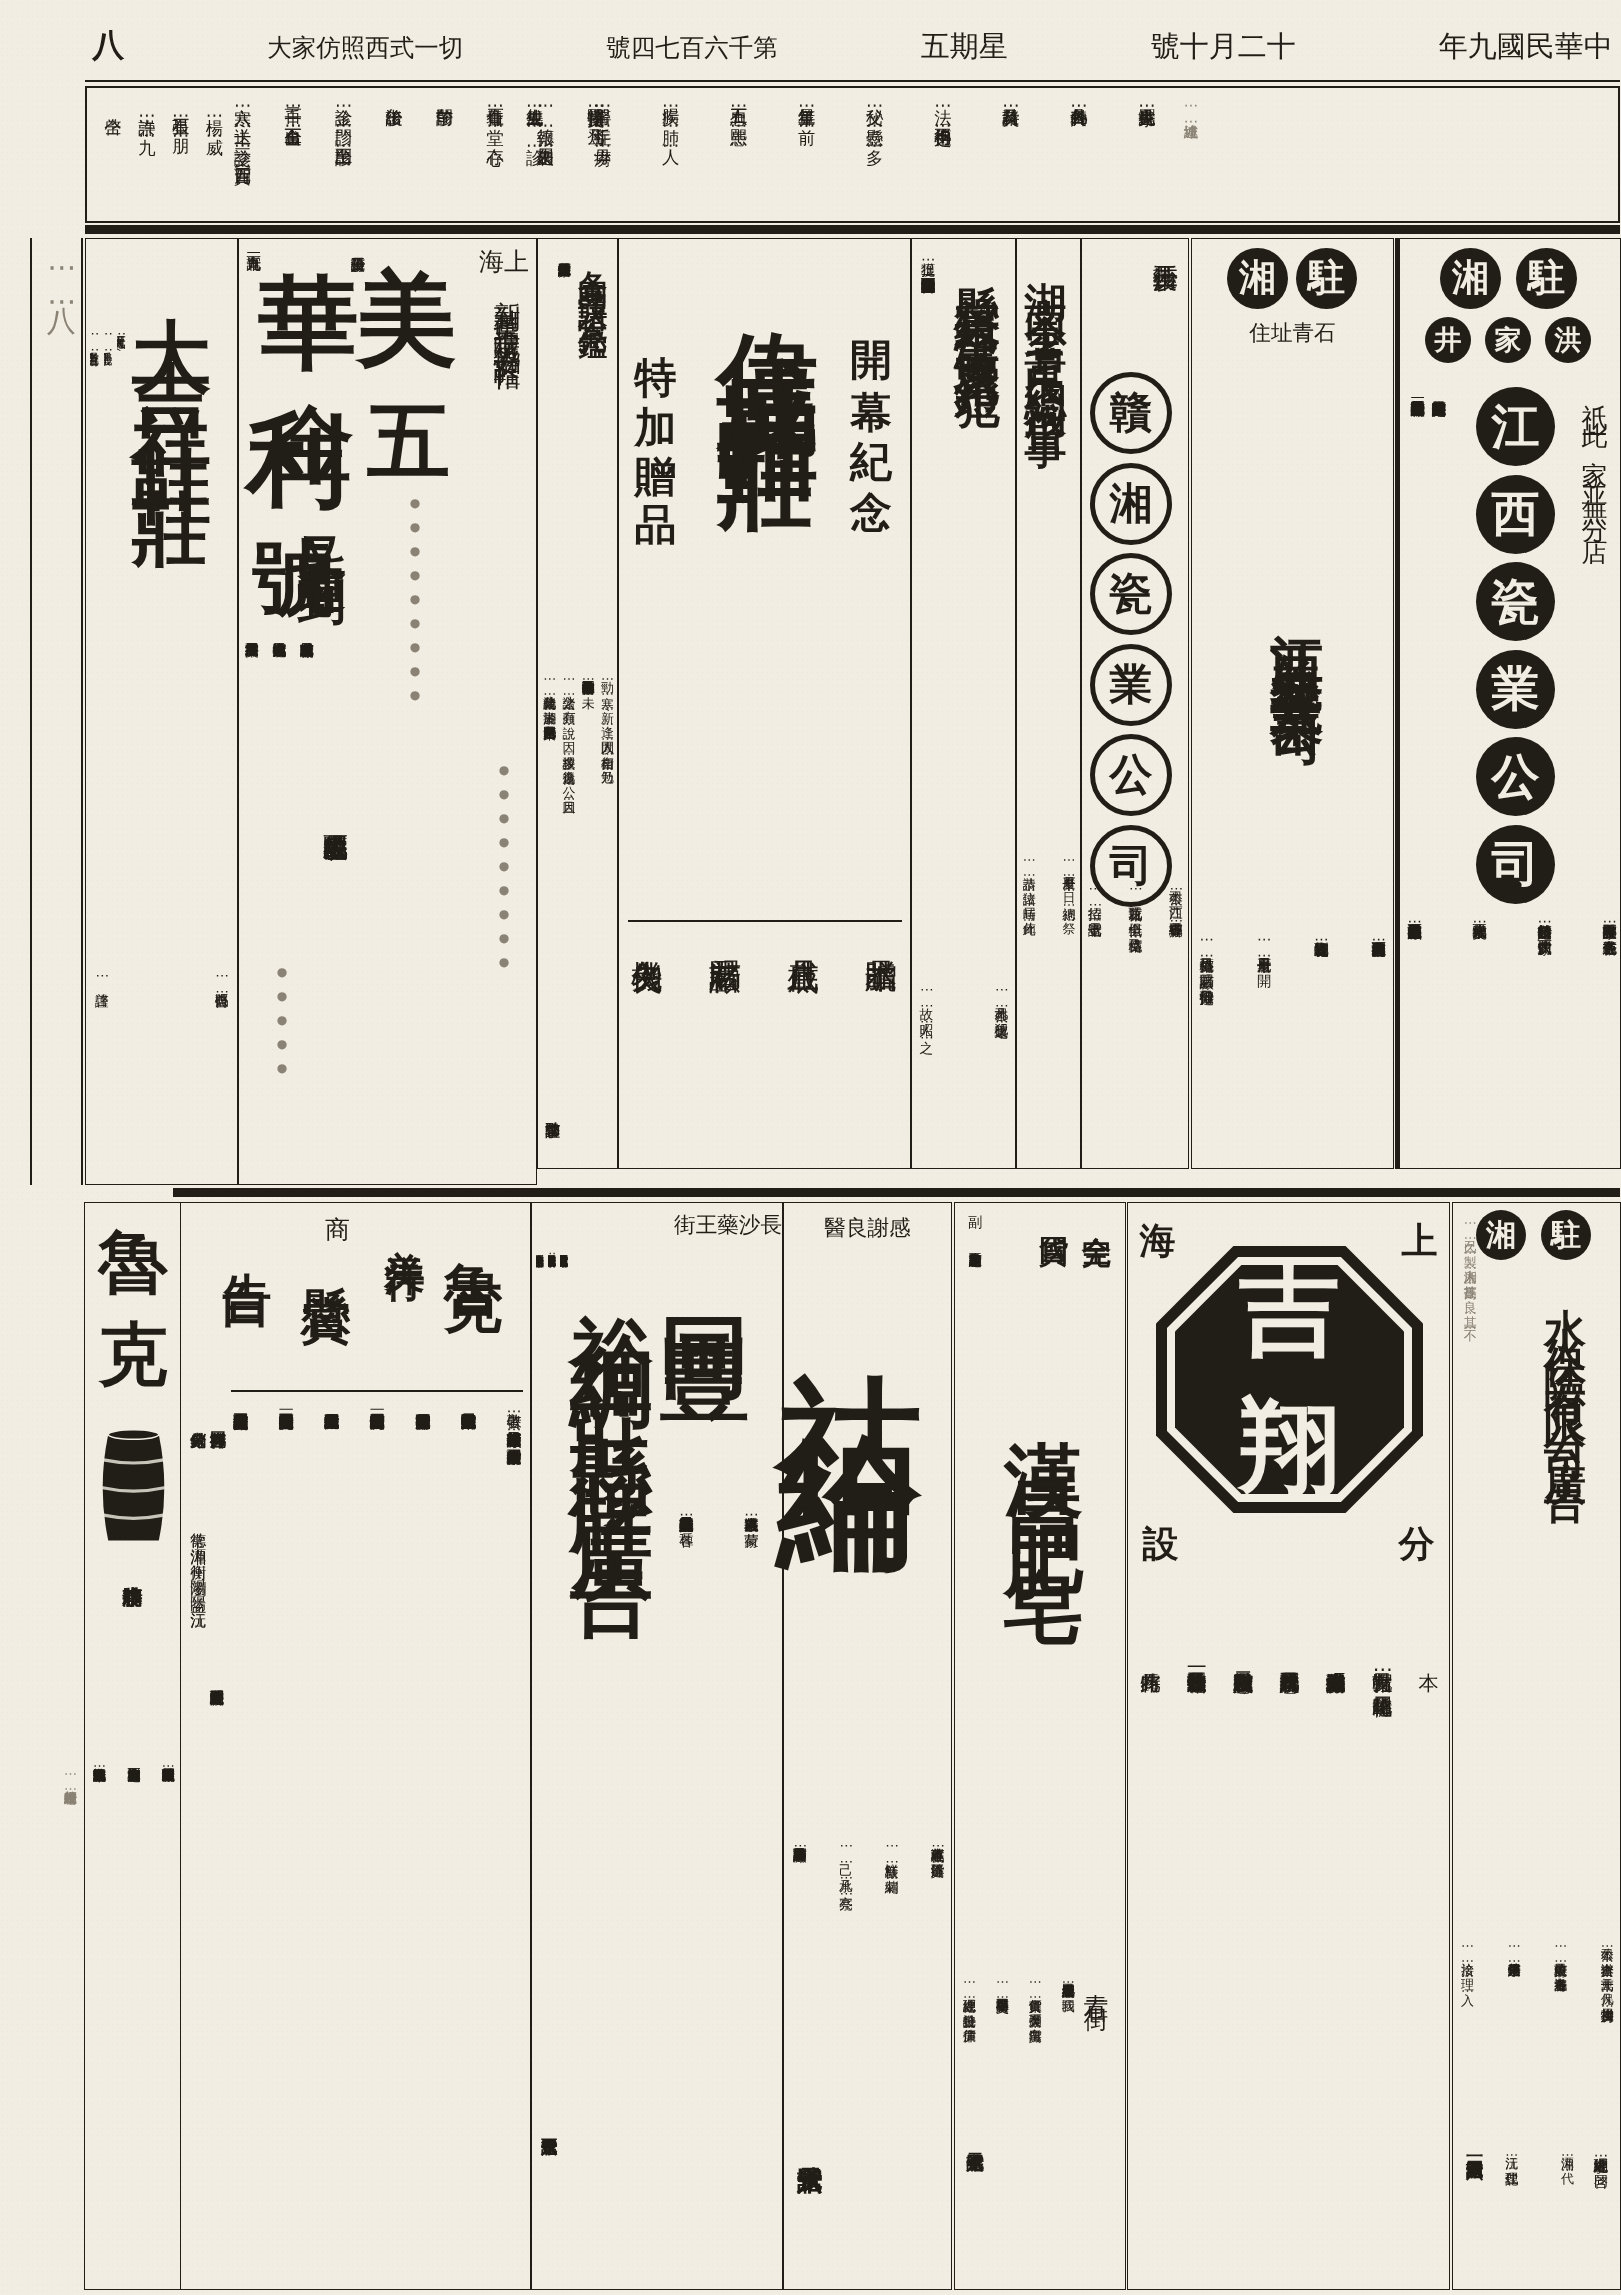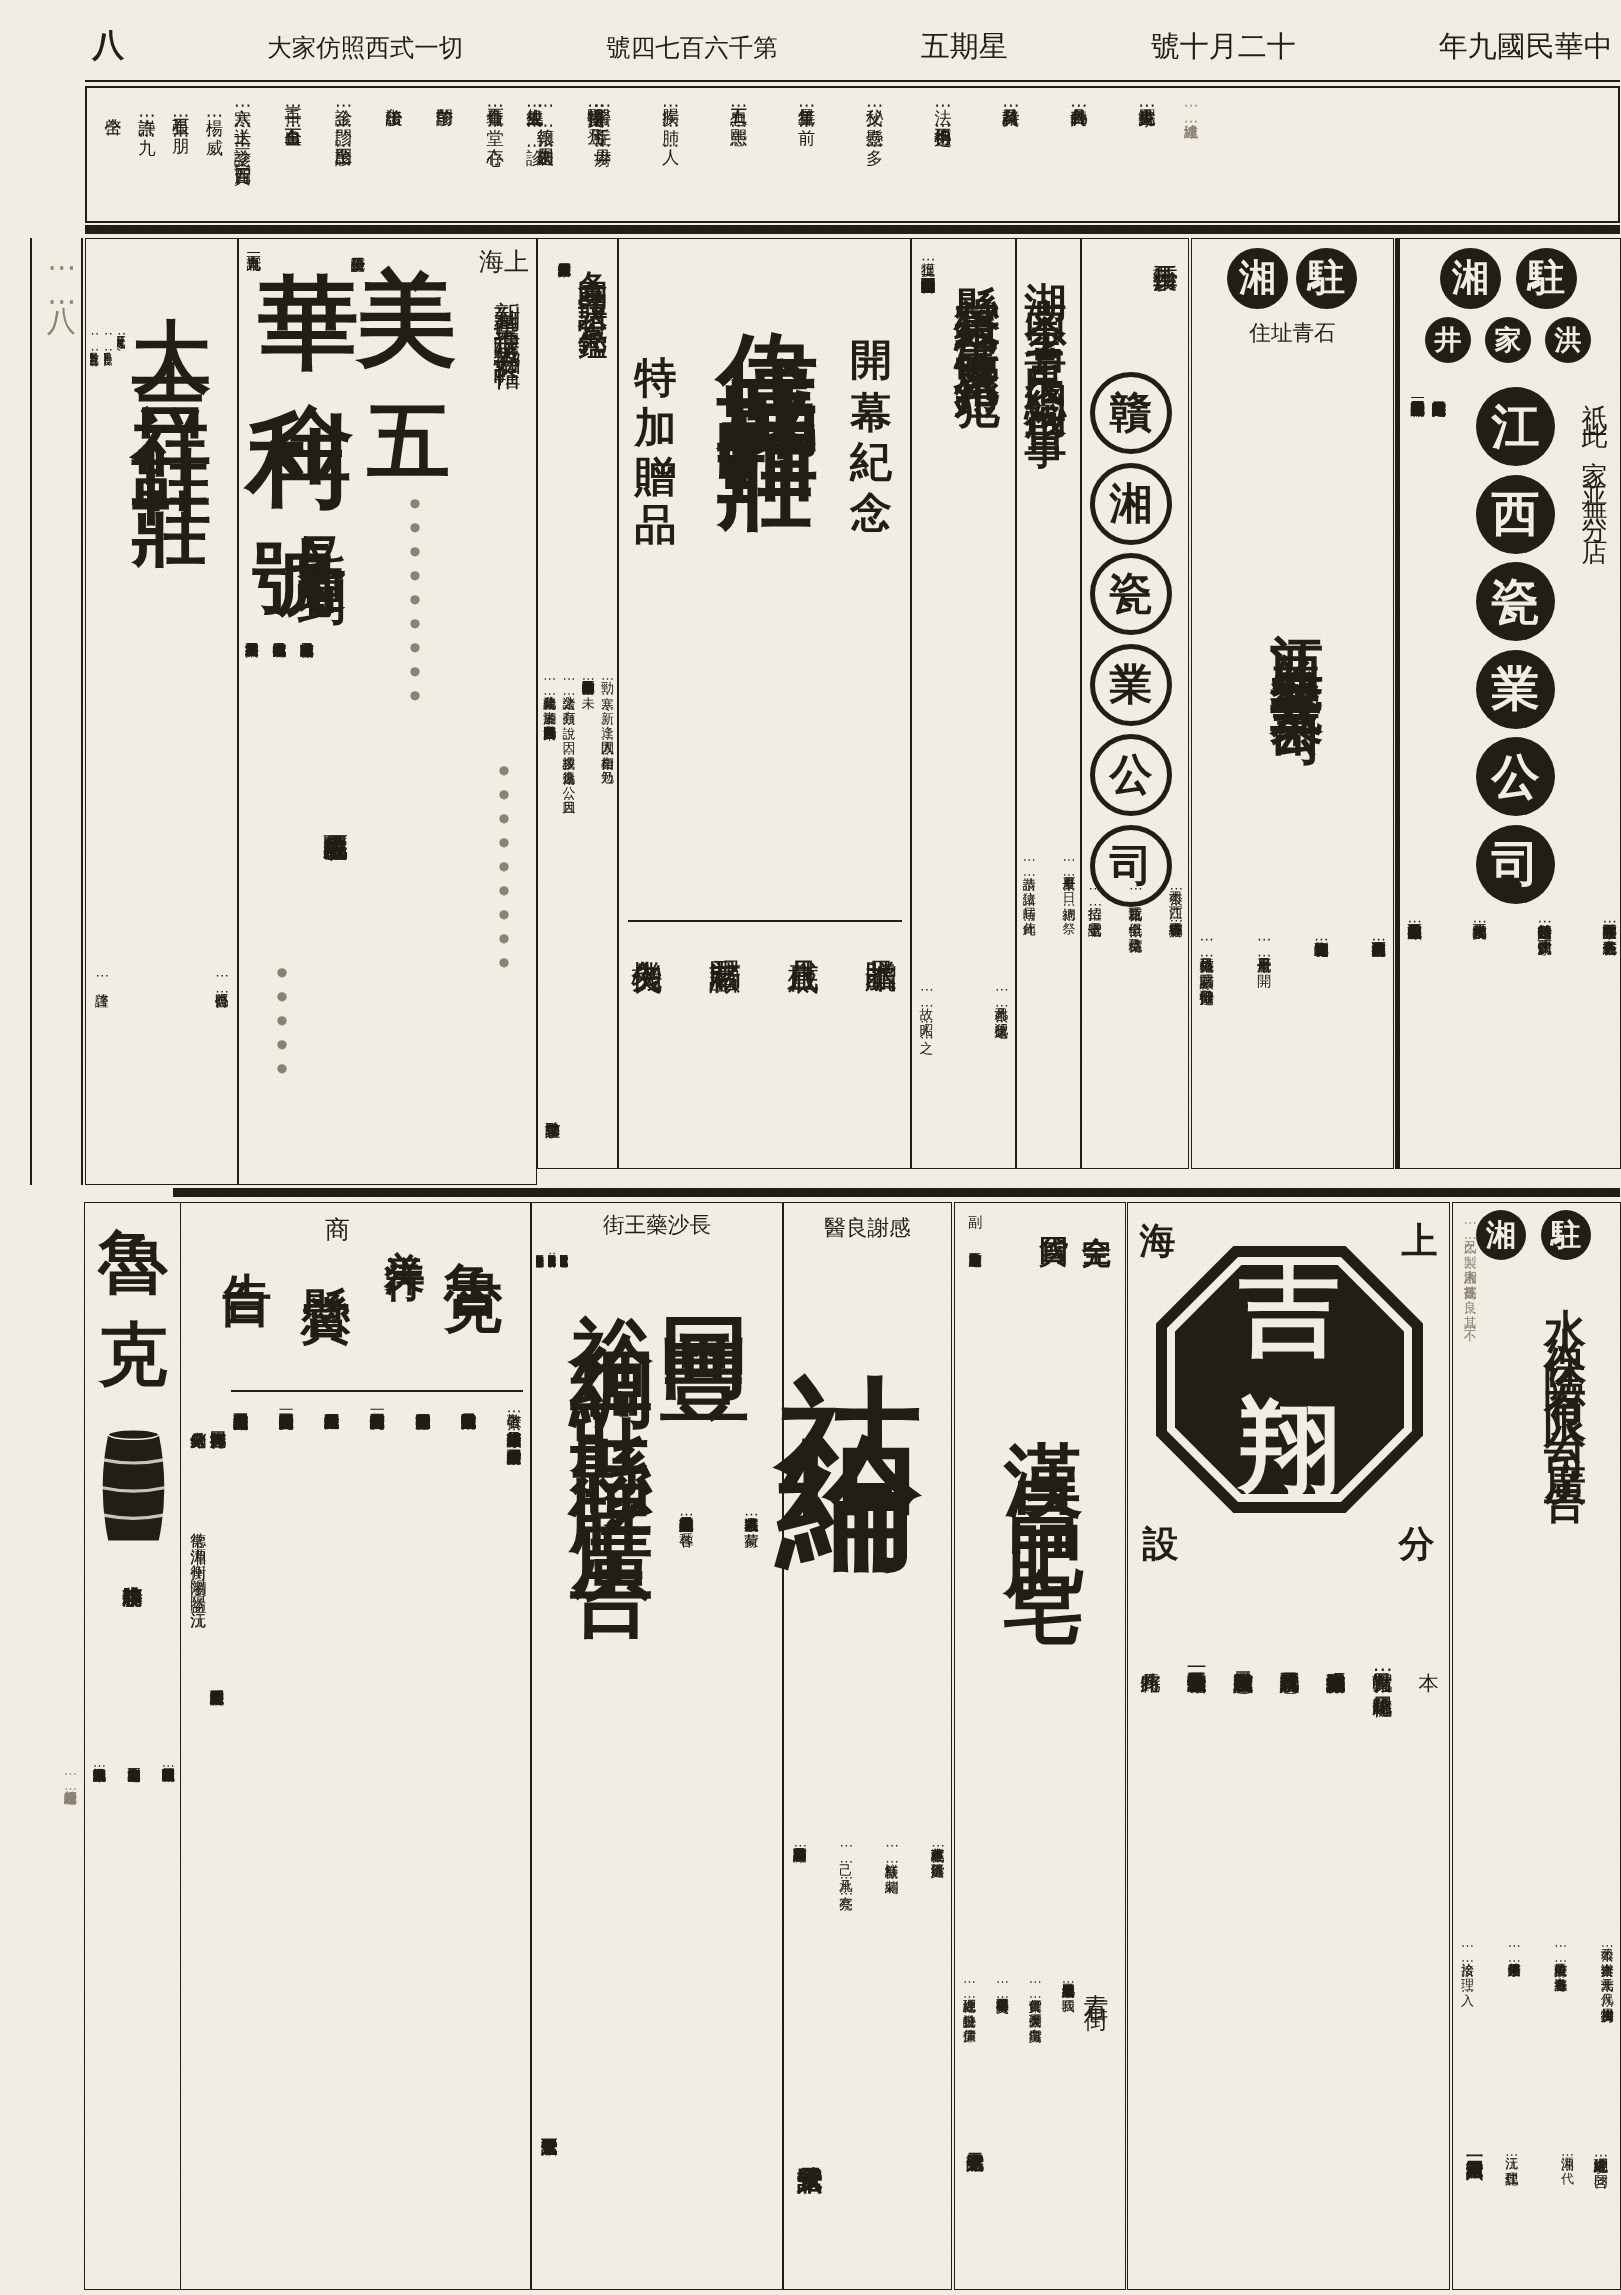--- a/index.html
+++ b/index.html
@@ -313,21 +313,21 @@
     <div class="abs cols clip" style="left:7.2px;top:634px;width:155px;height:303px;">
         <div class="vcol t19 clip">本莊專運蘇杭⋯洋貨不遺餘⋯</div>
         <div class="vcol t19 clip">⋯樣新鮮⋯刺繡⋯</div>
         <div class="vcol t19 clip">⋯己⋯凡承⋯亮察⋯</div>
         <div class="vcol t19 clip">軍警政學紳商各界諸君惠顧⋯</div>
       </div>
     <div class="abs vcol t26 b" style="left:10px;top:944px;height:130px;">電話六十六號</div>
   </div>
 
   <div class="abs blk" style="left:531px;top:1202px;width:252px;height:1088px;">
-    <div class="abs rtl-line t30 ctr" style="left:0;top:7.2px;width:100%;">街王藥沙長</div>
+    <div class="abs rtl-line t30 ctr" style="left:0;top:7.2px;width:100%;text-align:right;">街王藥沙長</div>
     <div class="abs vcol t125 b" style="right:21.6px;top:43px;height:231px;letter-spacing:14.4px;">同豐</div>
     <div class="abs cols clip" style="right:21.6px;top:303px;width:83px;height:764px;">
         <div class="vcol t20 clip">本莊自去歲遷移以來⋯荷蒙</div>
         <div class="vcol t20 clip">各界贊許足徵誠信無欺茲擇陰曆九月十八日懸牌特將秋冬⋯各種</div>
       </div>
     <div class="abs vcol t115 b" style="right:119px;top:43px;height:1009px;letter-spacing:40px;">裕綢莊懸牌廣告</div>
     <div class="abs cols clip" style="left:4.3px;top:43px;width:33px;height:865px;">
         <div class="vcol t17 clip">貨繡花中西禮裙更加齊備惟此次不備贈品專以誠實減價爲主各種貨價</div>
         <div class="vcol t17 clip">最新綢緞花素呢絨新奇洋貨無不格外公道以廣招徠而謝⋯</div>
         <div class="vcol t17 clip">惠顧諸君厚意恐未周知特此廣告</div>

